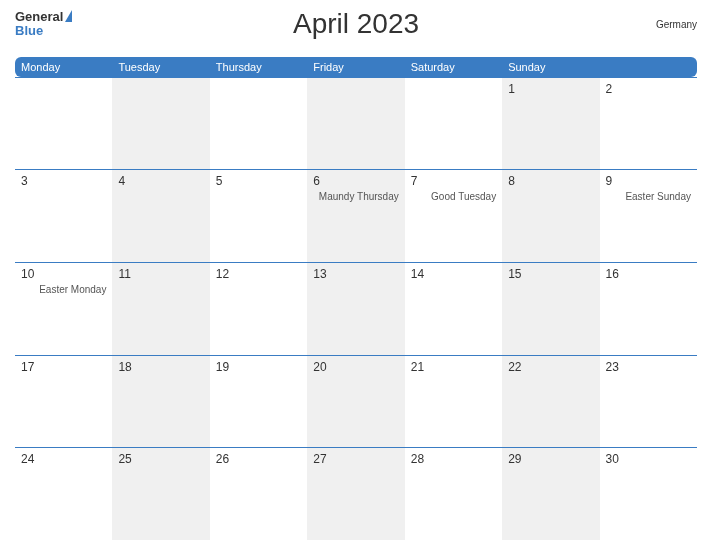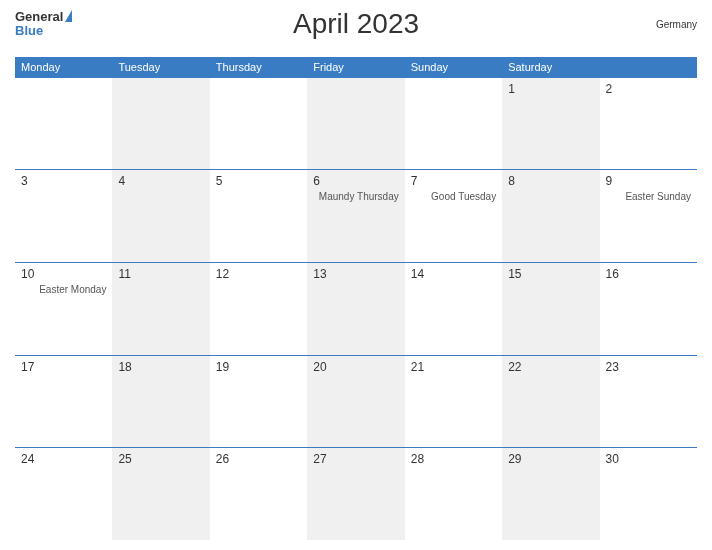--- a/index.html
+++ b/index.html
@@ -65,20 +65,21 @@
     }
     .calendar {
       flex: 1;
       display: flex;
       flex-direction: column;
     }
     .cal-header {
       display: grid;
       grid-template-columns: repeat(7, 1fr);
       background: #3a7cc3;
+      border-radius: 6px;
     }
     .cal-header-cell {
       color: #fff;
       font-size: 11px;
       padding: 4px 6px;
       font-weight: normal;
     }
     .cal-body {
       flex: 1;
       display: flex;
@@ -128,22 +129,22 @@
     <div class="title">April 2023</div>
     <div class="country">Germany</div>
   </div>
 
   <div class="calendar">
     <div class="cal-header">
       <div class="cal-header-cell">Monday</div>
       <div class="cal-header-cell">Tuesday</div>
       <div class="cal-header-cell">Thursday</div>
       <div class="cal-header-cell">Friday</div>
+      <div class="cal-header-cell">Saturday</div>
       <div class="cal-header-cell">Sunday</div>
-      <div class="cal-header-cell">Saturday</div>
     </div>
     <div class="cal-body">
 
       <div class="cal-row">
         <div class="cal-cell"></div>
         <div class="cal-cell gray"></div>
         <div class="cal-cell"></div>
         <div class="cal-cell gray"></div>
         <div class="cal-cell"></div>
         <div class="cal-cell gray">

